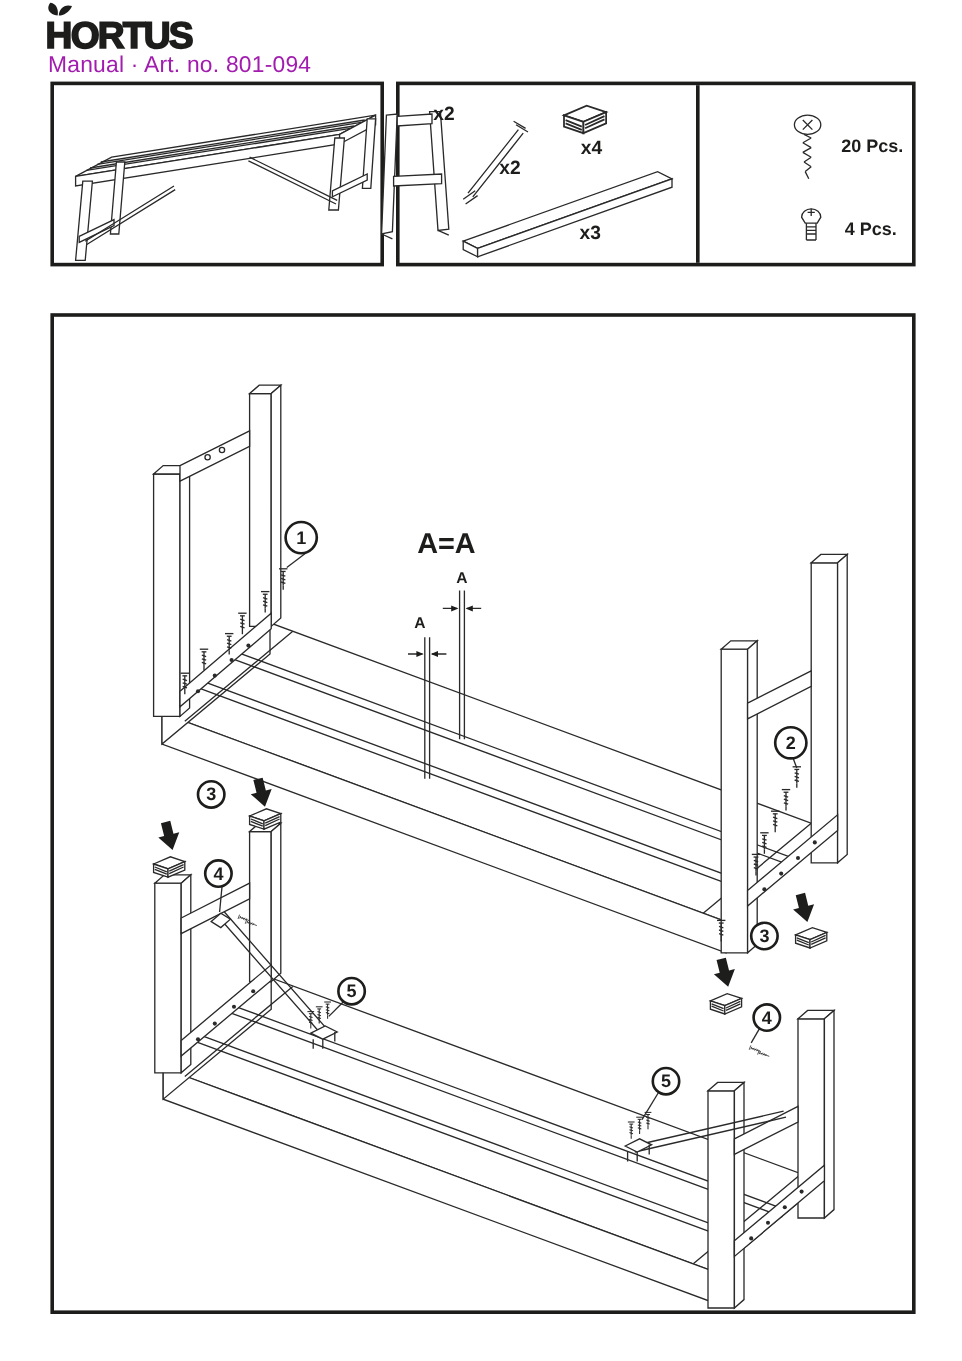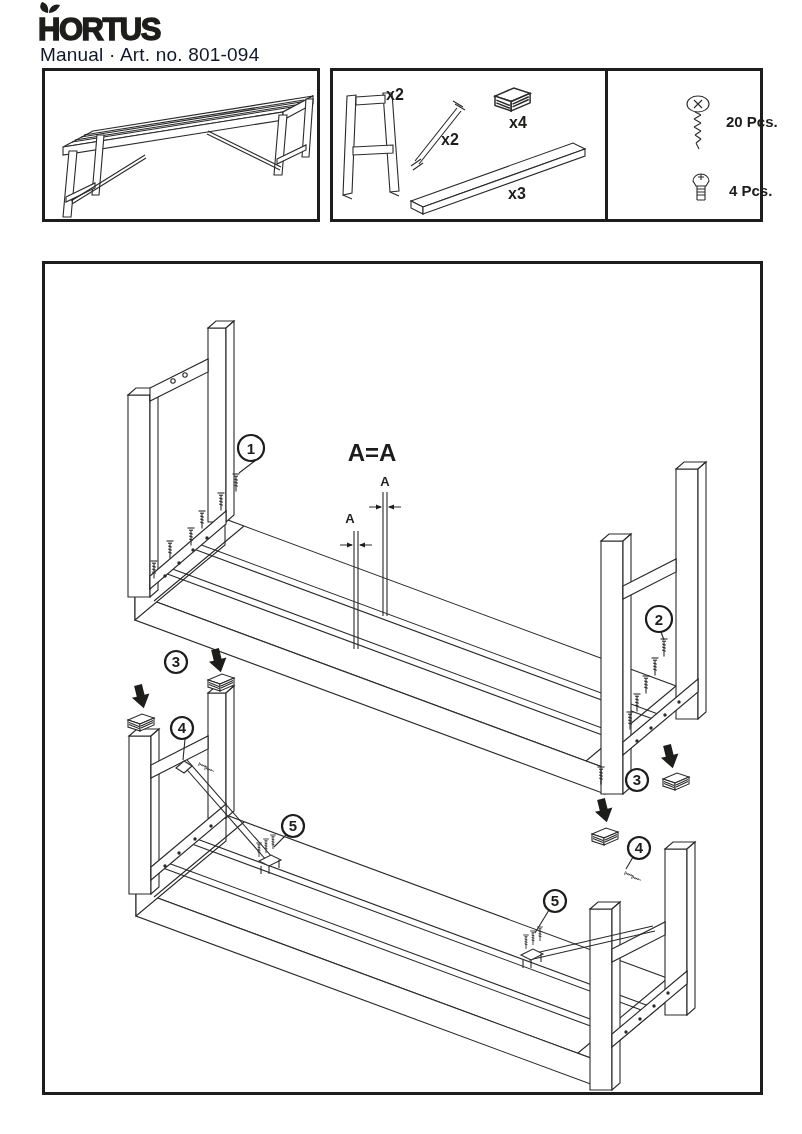--- a/index.html
+++ b/index.html
@@ -1,22 +1,22 @@
 <!DOCTYPE html>
 <html><head>
 <meta charset="utf-8">
 <style>
   html,body{margin:0;padding:0;background:#fff;}
   .page{position:relative;width:802px;height:1134px;background:#fff;overflow:hidden;
         font-family:"Liberation Sans",sans-serif;color:#1d1d1b;}
   .logo-wrap{position:absolute;left:36px;top:2px;width:220px;height:42px;}
-  .subtitle{position:absolute;left:40px;top:44px;font-size:19px;color:#0f172a;letter-spacing:.2px;}
+  .subtitle{position:absolute;left:40px;top:44px;font-size:19px;color:#a21caf;letter-spacing:.2px;}
   .box{position:absolute;border:3px solid #1d1d1b;background:#fff;box-sizing:border-box;}
   .box1{left:42px;top:68px;width:278px;height:154px;}
-  .box23{left:330px;top:68px;width:433px;height:154px;display:flex;}
+  .box23{left:330px;top:68px;width:433px;height:154px;display:flex;justify-content:center;}
   .part2{width:272px;height:100%;box-sizing:border-box;}
   .part3{flex:1;height:100%;border-left:3px solid #1d1d1b;box-sizing:border-box;padding-left:48px;}
   .mainbox{left:42px;top:261px;width:721px;height:834px;}
   svg{display:block;}
   svg text{font-family:"Liberation Sans",sans-serif;fill:#1d1d1b;}
   .lbl{font-weight:bold;font-size:16px;}
   .lbl-s{font-weight:bold;font-size:15px;}
   .callout-num{font-weight:bold;font-size:15px;}
   .dim-lbl{font-weight:bold;font-size:13px;}
   .dim-eq{font-weight:bold;font-size:24px;}

